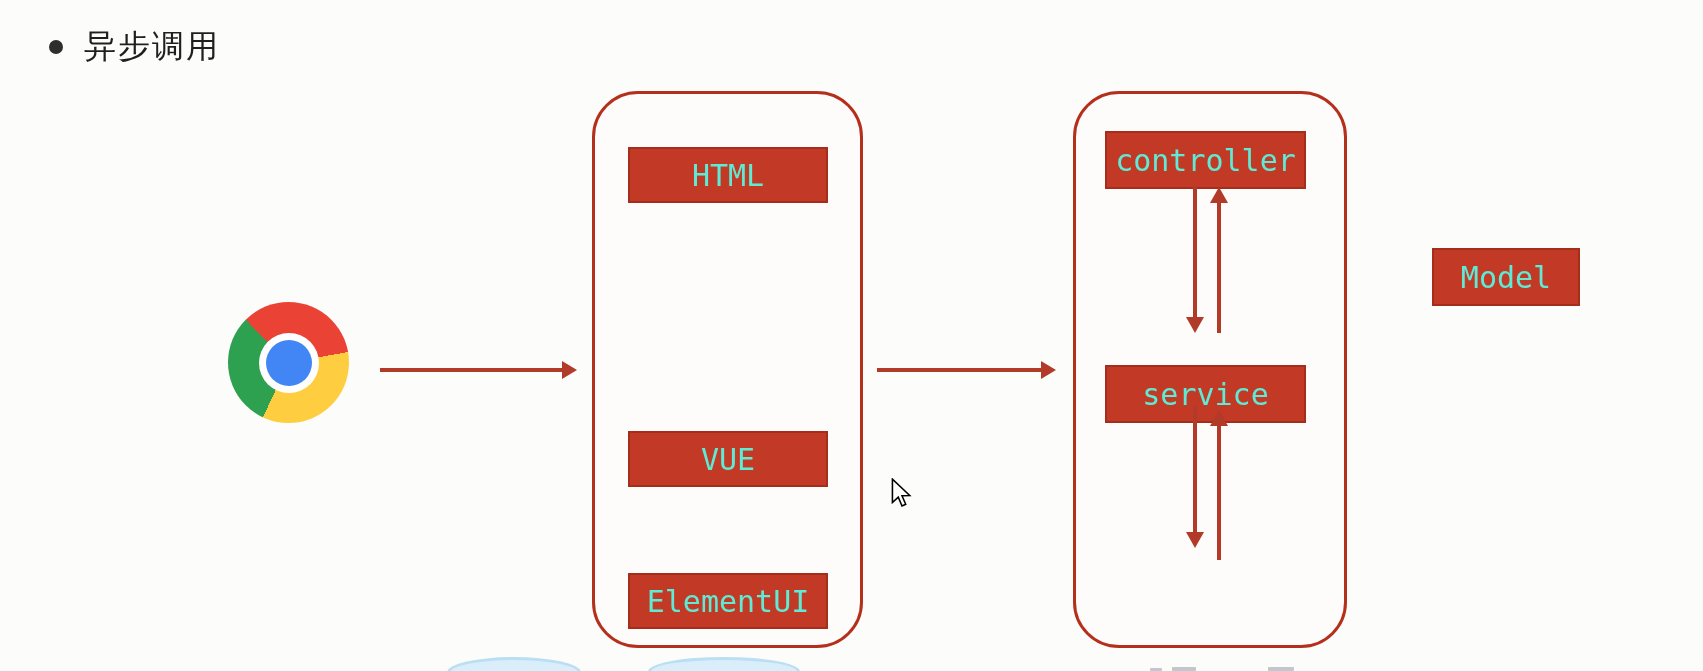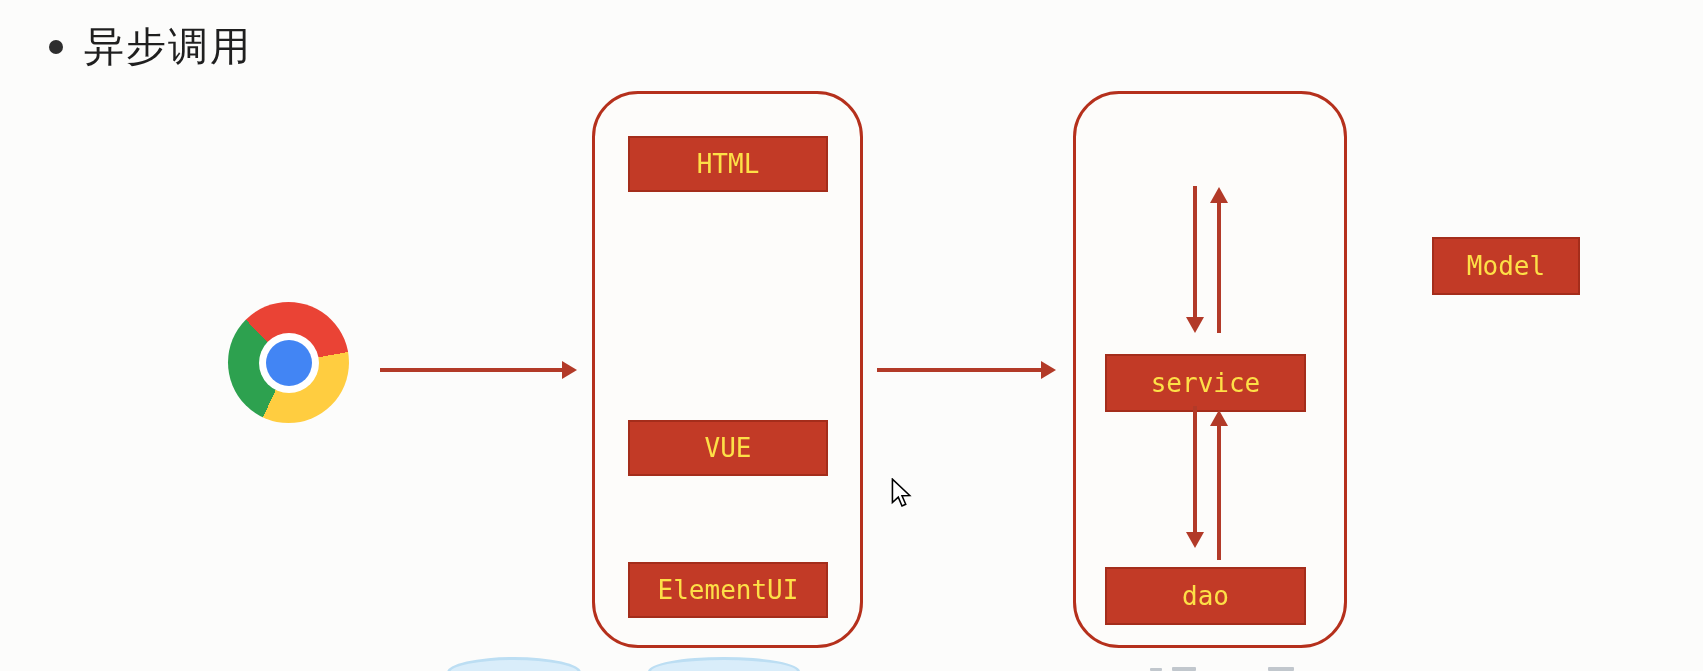--- a/index.html
+++ b/index.html
@@ -1,41 +1,41 @@
 <!DOCTYPE html>
 <html><head>
 <meta charset="utf-8">
 <style>
   html,body{margin:0;padding:0;background:#fcfcfb;}
   .stage{position:relative;width:1703px;height:671px;overflow:hidden;background:#fcfcfb;
          font-family:"Liberation Sans", sans-serif;}
 
   
   .bullet{position:absolute;left:49px;top:40px;width:14px;height:14px;border-radius:50%;background:#2e2e2e;}
-  .page-title{position:absolute;left:84px;top:26px;font-size:40px;line-height:40px;color:#1f1f1f;
+  .page-title{position:absolute;left:84px;top:26px;font-size:32px;line-height:40px;color:#1f1f1f;
               letter-spacing:2px;font-weight:500;}
 
   
   .chrome{position:absolute;left:228px;top:302px;width:121px;height:121px;border-radius:50%;
           background:conic-gradient(from -45deg,#ea4335 0deg 125deg,#ffcd40 125deg 250deg,#2da14f 250deg 360deg);}
   .chrome-ring{position:absolute;left:50%;top:50%;width:60px;height:60px;margin:-30px 0 0 -30px;
                border-radius:50%;background:#ffffff;}
   .chrome-hub{position:absolute;left:50%;top:50%;width:46px;height:46px;margin:-23px 0 0 -23px;
               border-radius:50%;background:#4285f4;}
 
   
   .panel{position:absolute;top:91px;height:557px;border:3px solid #b5301c;border-radius:46px;
          background:#fdfcfa;box-sizing:border-box;}
   .panel-frontend{left:592px;width:271px;}
   .panel-backend{left:1073px;width:274px;}
 
   
   .node{position:absolute;background:#c23a26;border:2px solid #a42d1b;box-sizing:border-box;
-        color:#fde047;font-family:"DejaVu Sans Mono", monospace;font-size:26px;
-        display:flex;align-items:center;justify-content:center;white-space:nowrap;}
+        color:#5eead4;font-family:"DejaVu Sans Mono", monospace;font-size:30px;
+        display:flex;align-items:center;justify-content:center;white-space:nowrap;margin-top:11px;}
   .fe{left:628px;width:200px;height:56px;}
   #node-html{top:136px;} #node-css{top:278px;} #node-vue{top:420px;} #node-elementui{top:562px;}
   .be{left:1105px;width:201px;height:58px;}
   #node-controller{top:120px;} #node-service{top:354px;} #node-dao{top:567px;}
   #node-model{left:1432px;top:237px;width:148px;height:58px;}
 
   
   .harrow{position:absolute;height:18px;}
   .harrow::before{content:'';position:absolute;left:0;right:13px;top:7px;height:4px;background:#b23a28;}
   .harrow::after{content:'';position:absolute;right:0;top:0;width:0;height:0;
@@ -90,22 +90,22 @@
   <div class="harrow" id="arrow-browser"></div>
   <div class="harrow" id="arrow-backend"></div>
 
   <div class="panel panel-frontend"></div>
   <div class="panel panel-backend"></div>
 
   <div class="node fe" id="node-html">HTML</div>
   <div class="node fe" id="node-elementui">ElementUI</div>
   <div class="node fe" id="node-vue">VUE</div>
 
+  <div class="node be" id="node-controller">controller</div>
   <div class="node be" id="node-service">service</div>
-  <div class="node be" id="node-dao">dao</div>
 
   <div class="varrow down" id="va-cs-down"></div>
   <div class="varrow up" id="va-cs-up"></div>
   <div class="varrow down" id="va-sd-down"></div>
   <div class="varrow up" id="va-sd-up"></div>
 
   <div class="node" id="node-model">Model</div>
 
   <div class="cloud" id="cloud-1"></div>
   <div class="cloud" id="cloud-2"></div>

